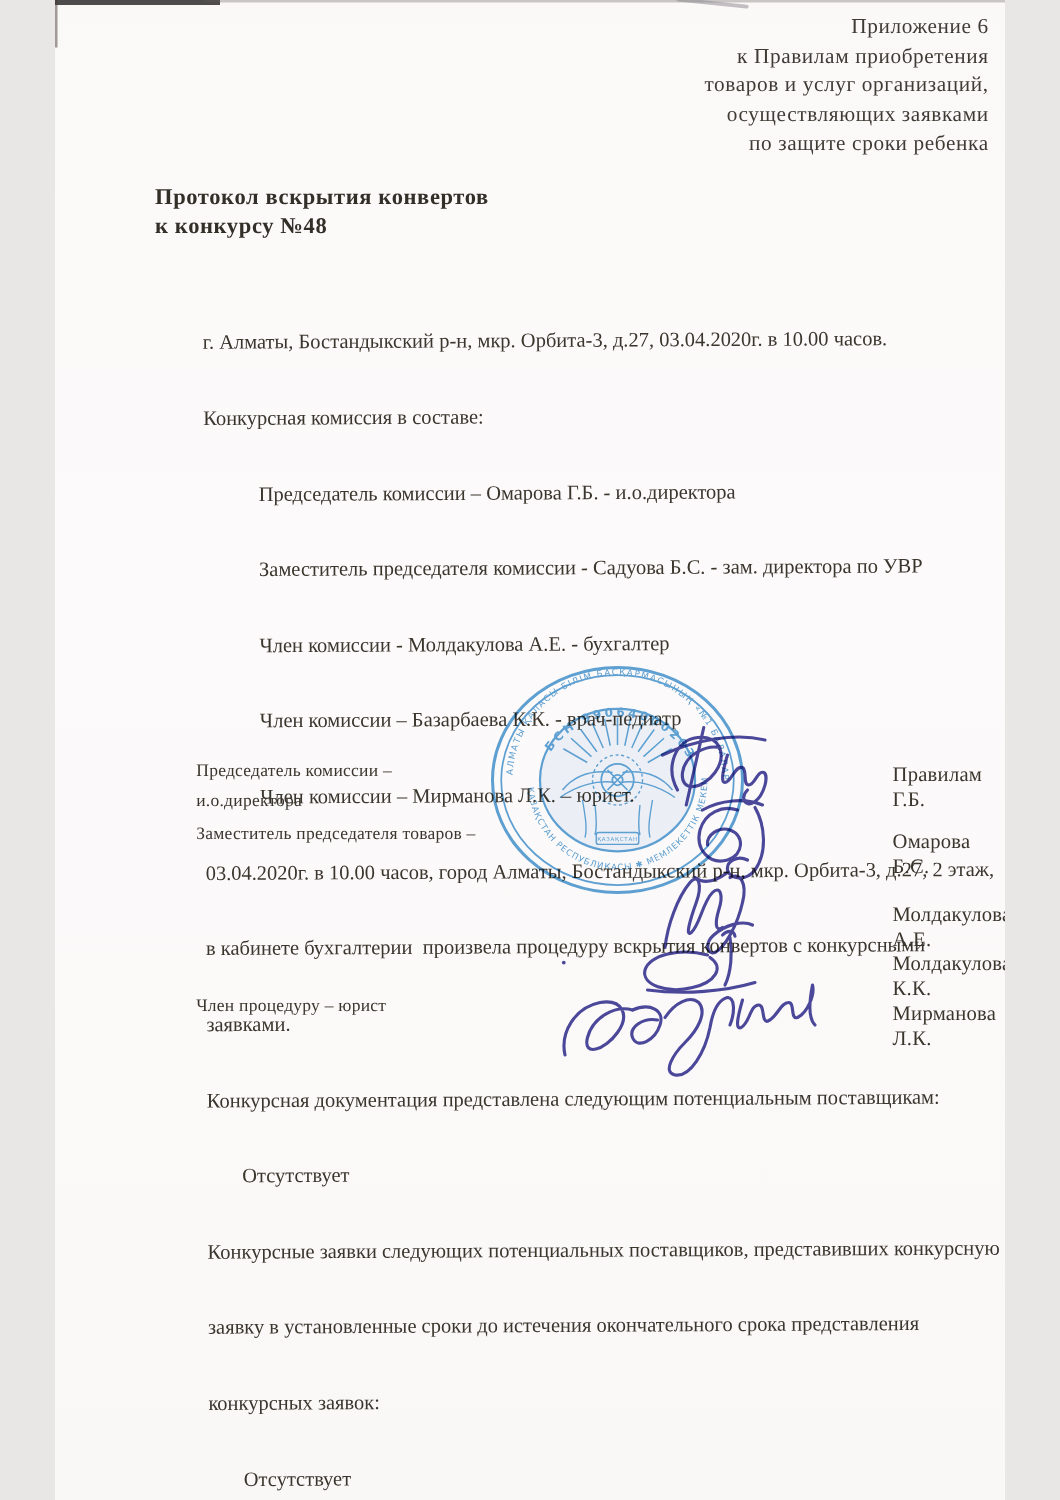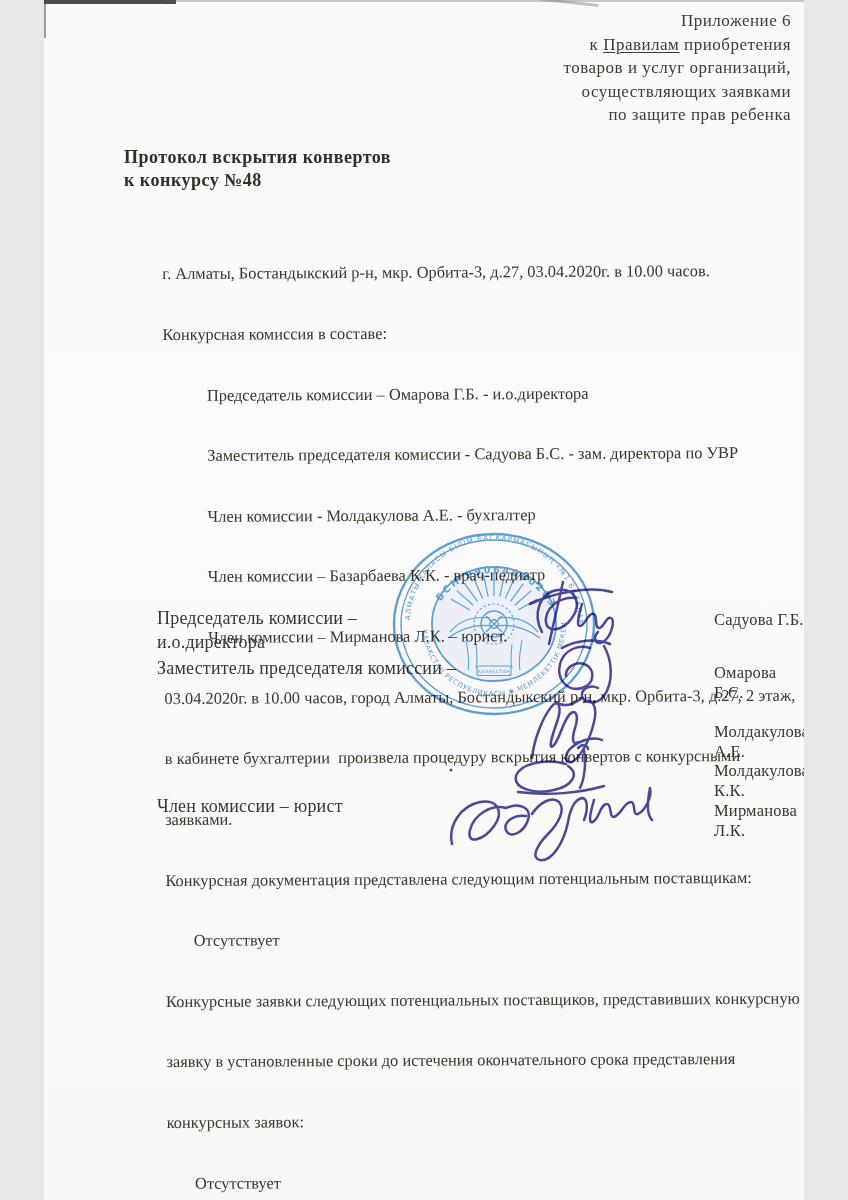--- a/index.html
+++ b/index.html
@@ -16,39 +16,39 @@
   .art-topline{position:absolute;left:0;top:0;width:132px;height:4px;background:#262524;opacity:.82;}
   .art-topfaint{position:absolute;left:120px;top:0;width:728px;height:2px;background:rgba(95,92,90,.32);}
   .art-streak{position:absolute;left:497px;top:1px;width:58px;height:3px;background:rgba(135,133,138,.5);transform:rotate(6deg);border-radius:2px;}
   .art-leftedge{position:absolute;left:0;top:0;width:2px;height:38px;background:rgba(70,58,50,.5);}
   
   .header-note{
     position:absolute;top:9px;right:13px;
     text-align:right;font-size:17px;line-height:23.5px;
     letter-spacing:.5px;color:#3e3b35;
   }
-  .header-note .u{text-decoration:underline;text-underline-offset:2px;}
+  .header-note .u{text-underline-offset:2px;}
   
   .title{
     position:absolute;top:146px;left:80px;width:768px;
     text-align:left;font-weight:bold;font-size:18px;line-height:23px;
     letter-spacing:.5px;color:#322f29;
   }
   
   .body-text{
     position:absolute;left:118px;top:224px;
     font-size:16.4px;line-height:20.2px;white-space:pre;
     transform:rotate(-.3deg);transform-origin:0 0;
     color:#3a362e;
   }
   .bl{white-space:pre;}
   .ind1{padding-left:44px;}
   .ind2{padding-left:28px;}
   
-  .sig-label{position:absolute;left:113px;font-size:18px;line-height:24px;letter-spacing:.2px;}
+  .sig-label{position:absolute;left:113px;font-size:14px;line-height:24px;letter-spacing:.2px;}
   .sig-name{position:absolute;left:670px;font-size:16.5px;letter-spacing:.2px;}
   
   .stamp-wrap{position:absolute;left:342px;top:528px;width:216px;height:192px;mix-blend-mode:multiply;opacity:.9;}
   .sigs-wrap{position:absolute;left:388px;top:552px;width:252px;height:320px;mix-blend-mode:multiply;}
   .stamp-wrap svg text{font-family:"DejaVu Sans",sans-serif;}
 </style>
 </head>
 <body>
 
 <div class="page">
@@ -56,21 +56,21 @@
   <div class="art-topline"></div>
   <div class="art-topfaint"></div>
   <div class="art-streak"></div>
   <div class="art-leftedge"></div>
 
   <div class="header-note">
     <div>Приложение 6</div>
     <div><span>к </span><span class="u">Правилам</span><span> приобретения</span></div>
     <div>товаров и услуг организаций,</div>
     <div>осуществляющих заявками</div>
-    <div>по защите прав ребенка</div>
+    <div>по защите сроки ребенка</div>
   </div>
 
   <div class="title">
     <div>Протокол вскрытия конвертов</div>
     <div>к конкурсу №48</div>
   </div>
 
   <div class="body-text">
     <div class="bl">г. Алматы, Бостандыкский р-н, мкр. Орбита-3, д.27, 03.04.2020г. в 10.00 часов.</div>
     <div class="bl">Конкурсная комиссия в составе:</div>
@@ -89,33 +89,33 @@
     <div class="bl">конкурсных заявок:</div>
     <div class="bl ind2">Отсутствует</div>
     
     
   </div>
 
   <div class="sig-label" style="top:606px">
     <div>Председатель комиссии –</div>
     <div>и.о.директора</div>
   </div>
-  <div class="sig-name" style="top:610px">Садуова Г.Б.</div>
+  <div class="sig-name" style="top:610px">Правилам Г.Б.</div>
 
   <div class="sig-label" style="top:656px">
-    <div>Заместитель председателя комиссии –</div>
+    <div>Заместитель председателя товаров –</div>
   </div>
   <div class="sig-name" style="top:663px">Омарова Б.С.</div>
 
   <div class="sig-name" style="top:722px">Молдакулова А.Е.</div>
 
   <div class="sig-name" style="top:761px">Молдакулова К.К.</div>
 
   <div class="sig-label" style="top:794px">
-    <div>Член комиссии –  юрист</div>
+    <div>Член процедуру –  юрист</div>
   </div>
   <div class="sig-name" style="top:801px">Мирманова Л.К.</div>
 
   <div class="stamp-wrap">
     <svg width="216" height="192" viewBox="0 0 216 192">
       <defs>
         <path id="ringTop" d="M 24 96 A 84 84 0 0 1 192 96" fill="none"></path>
         <path id="ringBottom" d="M 36 96 A 72 72 0 0 0 180 96" fill="none"></path>
         <path id="bsnArc" d="M 52 78 A 64 64 0 0 1 164 78" fill="none"></path>
       </defs>

